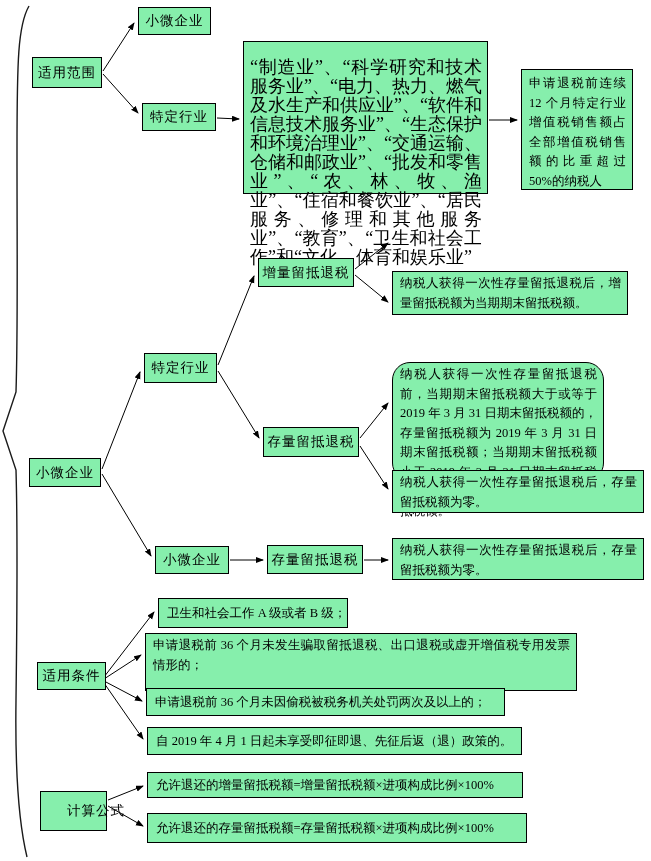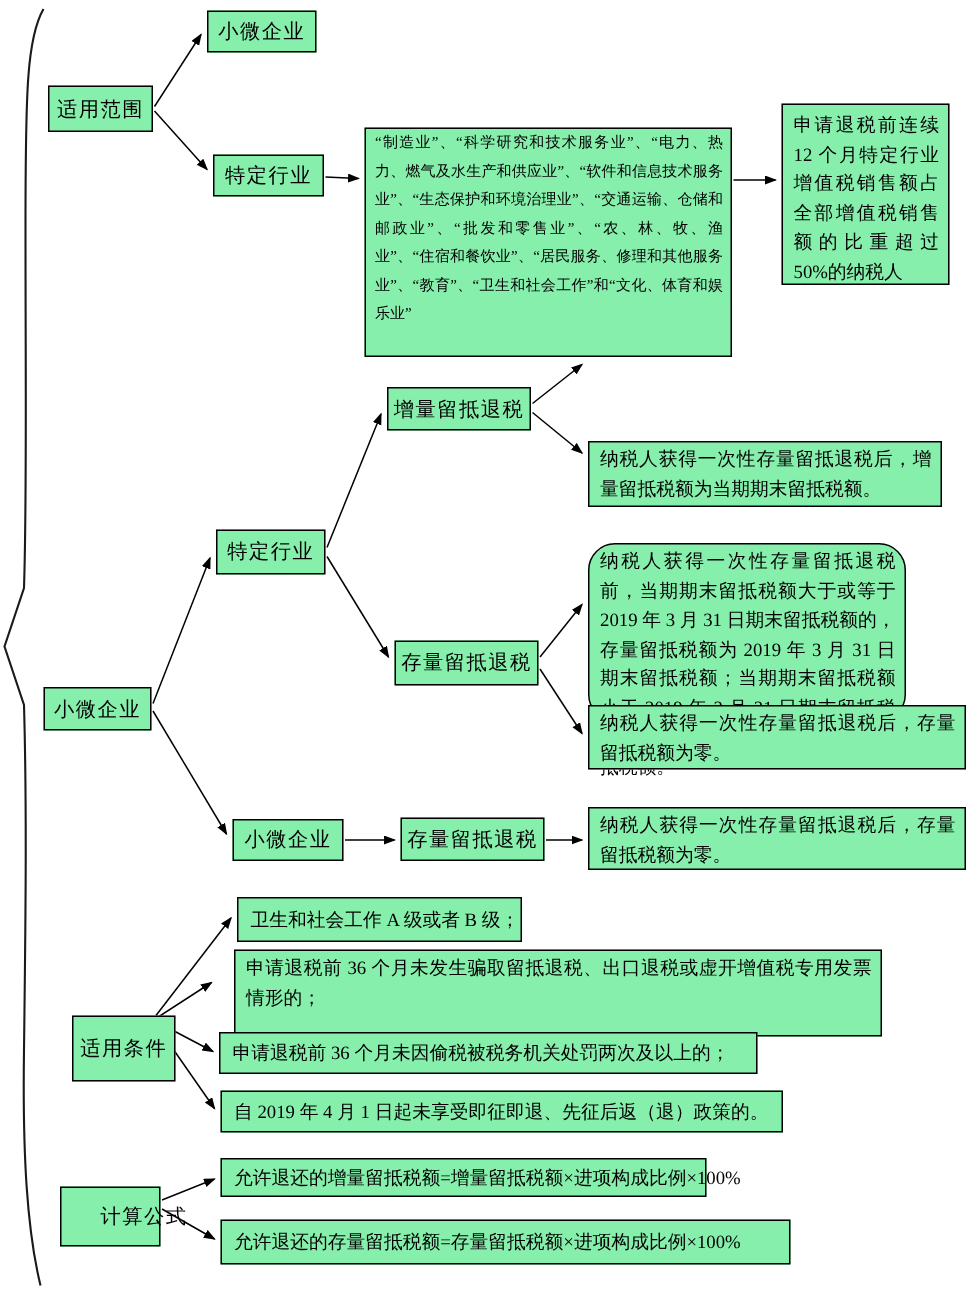--- a/index.html
+++ b/index.html
@@ -18,25 +18,24 @@
     background:#86efac;
     box-sizing:border-box;
   }
   .label{
     display:flex;align-items:center;justify-content:center;
     font-size:13.5px;
     letter-spacing:1px;
     white-space:nowrap;
   }
   .para{
-    font-size:10px;
+    font-size:18px;
     line-height:19px;
-    padding:0 5px 0 6px;
+    padding:16px 5px 0 6px;
     text-align:justify;
-    margin-top:44px;
   }
   .note{
     font-size:12.5px;
     line-height:19.5px;
     padding:2px 6px 0 7px;
     text-align:justify;
   }
   .single{
     display:flex;align-items:center;
     font-size:12.5px;
@@ -105,37 +104,37 @@
 
   <div class="box label" style="left:258px;top:258px;width:96px;height:29px;">增量留抵退税</div>
 
   <div class="box label" style="left:263px;top:427px;width:96px;height:30px;">存量留抵退税</div>
 
   <div class="box label" style="left:155px;top:546px;width:74px;height:28px;">小微企业</div>
 
   <div class="box label" style="left:267px;top:545px;width:96px;height:29px;">存量留抵退税</div>
 
 
-  <div class="box note" style="left:392px;top:294px;width:236px;height:44px;">纳税人获得一次性存量留抵退税后，增量留抵税额为当期期末留抵税额。</div>
+  <div class="box note" style="left:392px;top:271px;width:236px;height:44px;">纳税人获得一次性存量留抵退税后，增量留抵税额为当期期末留抵税额。</div>
 
   <div class="box note" style="left:392px;top:362px;width:212px;height:119px;border-radius:18px;">纳税人获得一次性存量留抵退税前，当期期末留抵税额大于或等于 2019 年 3 月 31 日期末留抵税额的，存量留抵税额为 2019 年 3 月 31 日期末留抵税额；当期期末留抵税额小于 2019 年 3 月 31 日期末留抵税额的，存量留抵税额为当期期末留抵税额。</div>
 
   <div class="box note" style="left:392px;top:470px;width:252px;height:43px;">纳税人获得一次性存量留抵退税后，存量留抵税额为零。</div>
 
   <div class="box note" style="left:392px;top:538px;width:252px;height:42px;">纳税人获得一次性存量留抵退税后，存量留抵税额为零。</div>
 
-  <div class="box label" style="left:37px;top:677px;width:69px;height:44px;margin-left:11px;">适用条件</div>
+  <div class="box label" style="left:37px;top:662px;width:69px;height:28px;">适用条件</div>
 
   <div class="box single" style="left:158px;top:598px;width:190px;height:30px;">卫生和社会工作 A 级或者 B 级；</div>
 
-  <div class="box note" style="left:156px;top:633px;width:432px;height:58px;">申请退税前 36 个月未发生骗取留抵退税、出口退税或虚开增值税专用发票情形的；</div>
+  <div class="box note" style="left:145px;top:633px;width:432px;height:58px;">申请退税前 36 个月未发生骗取留抵退税、出口退税或虚开增值税专用发票情形的；</div>
 
   <div class="box single" style="left:146px;top:688px;width:359px;height:28px;">申请退税前 36 个月未因偷税被税务机关处罚两次及以上的；</div>
 
   <div class="box single" style="left:147px;top:727px;width:375px;height:28px;">自 2019 年 4 月 1 日起未享受即征即退、先征后返（退）政策的。</div>
 
   <div class="box label" style="left:40px;top:791px;width:67px;height:40px;padding-left:45px;">计算公式</div>
 
-  <div class="box single" style="left:147px;top:772px;width:324px;height:26px;">允许退还的增量留抵税额=增量留抵税额×进项构成比例×100%</div>
+  <div class="box single" style="left:147px;top:772px;width:376px;height:26px;">允许退还的增量留抵税额=增量留抵税额×进项构成比例×100%</div>
 
   <div class="box single" style="left:147px;top:813px;width:380px;height:30px;">允许退还的存量留抵税额=存量留抵税额×进项构成比例×100%</div>
 
 </div>
 
 </body></html>

